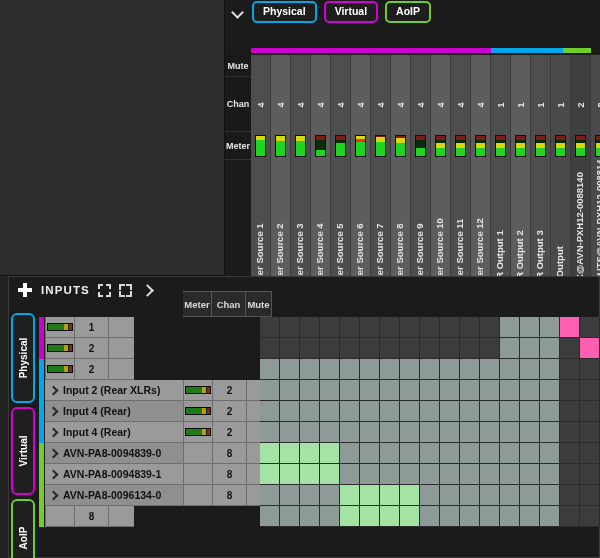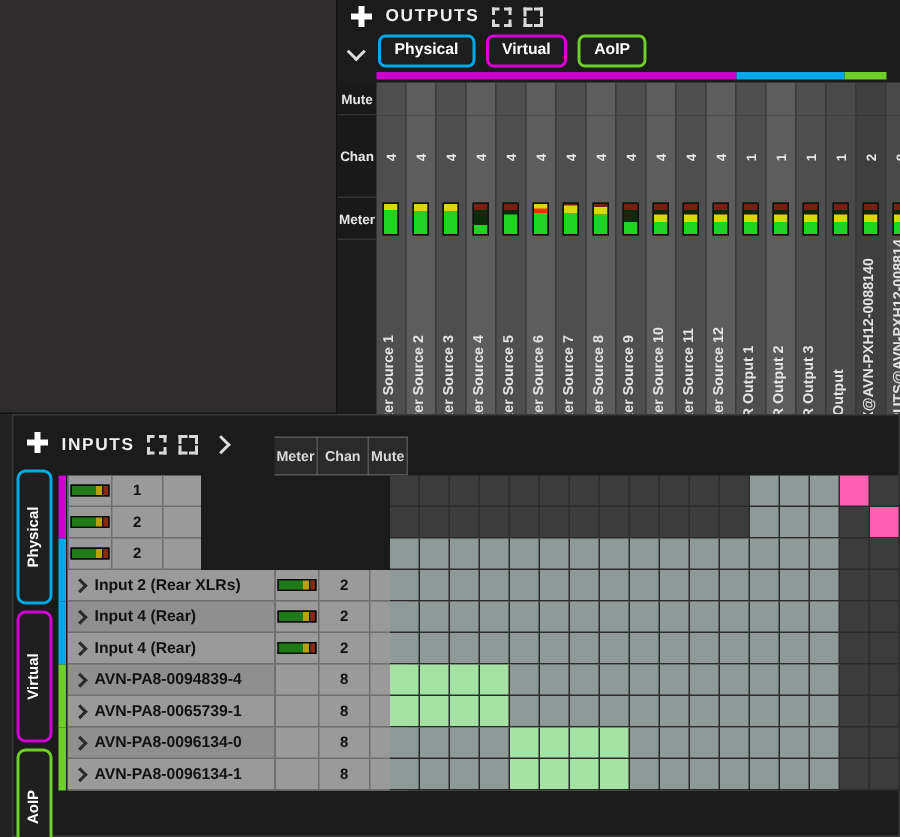--- a/index.html
+++ b/index.html
@@ -148,21 +148,21 @@
   }
   .hmeter .hg { position: absolute; left: 0; top: 0; bottom: 0; background: #1f7a18; }
   .hmeter .hy { position: absolute; top: 0; bottom: 0; width: 4px; background: #b9a00d; }
   .hmeter .hr { position: absolute; top: 0; bottom: 0; right: 0; width: 3px; background: #8a2a10; }
 
   
   .inputs-panel {
     position: absolute; left: 8px; top: 276px; width: 592px; height: 282px;
     background: #1b1b1b; border: 1px solid #3a3a3a;
   }
-  .in-head { height: 26px; display: flex; align-items: flex-end; gap: 8px; padding-left: 8px; }
+  .in-head { height: 26px; display: flex; align-items: center; gap: 8px; padding-left: 8px; }
 
   
   .side-tabs { position: absolute; left: 2px; top: 36px; width: 26px; }
   .stab {
     width: 24px; border-radius: 6px; background: #1f1f1f; color: #fff;
     position: relative; cursor: pointer; margin-bottom: 4px;
   }
   .stab span {
     position: absolute; left: 50%; top: 50%;
     transform: translate(-50%,-50%) rotate(-90deg);
@@ -216,26 +216,20 @@
 </head>
 <body>
 
 <div id="root">
   <div class="bg-fill"></div>
 
   <div class="tl-panel"></div>
 
   <div class="outputs-panel">
 
-    <div class="panel-head">
-      <span class="plus-icon"></span>
-      <span class="panel-title">OUTPUTS</span>
-      <span class="ico-btn ico-collapse"></span>
-      <span class="ico-btn ico-expand"></span>
-    </div>
 
     <div class="filter-row">
       <span class="chev" style="margin-left:-20px;"></span>
       <span class="ftab ftab-physical">Physical</span>
       <span class="ftab ftab-virtual">Virtual</span>
       <span class="ftab ftab-aoip">AoIP</span>
     </div>
 
     <div class="colour-strip" id="colour-strip">
         <div class="cs-seg" style="width: 240px; background: rgb(204, 0, 204);"></div>
@@ -669,49 +663,45 @@
               <div class="hy" style="left: 16.12px;"></div>
               <div class="hr"></div>
             </div>
           </div>
           <div class="in-chan">2</div>
           <div class="in-mute"></div>
         </div>
         <div class="in-row">
           <div class="in-name">
             <span class="rowchev"></span>
-            <span>AVN-PA8-0094839-4</span>
+            <span>AVN-PA8-0094839-0</span>
           </div>
           <div class="in-meter"></div>
           <div class="in-chan">8</div>
           <div class="in-mute"></div>
         </div>
         <div class="in-row">
           <div class="in-name alt">
             <span class="rowchev"></span>
-            <span>AVN-PA8-0065739-1</span>
+            <span>AVN-PA8-0094839-1</span>
           </div>
           <div class="in-meter"></div>
           <div class="in-chan">8</div>
           <div class="in-mute"></div>
         </div>
         <div class="in-row">
           <div class="in-name">
             <span class="rowchev"></span>
             <span>AVN-PA8-0096134-0</span>
           </div>
           <div class="in-meter"></div>
           <div class="in-chan">8</div>
           <div class="in-mute"></div>
         </div>
         <div class="in-row">
-          <div class="in-name alt">
-            <span class="rowchev"></span>
-            <span>AVN-PA8-0096134-1</span>
-          </div>
           <div class="in-meter"></div>
           <div class="in-chan">8</div>
           <div class="in-mute"></div>
         </div>
       </div>
     <div class="matrix" id="matrix" style="left:251px; top:40px;">
         <div class="mrow">
           <div class="mcell c-dead"></div>
           <div class="mcell c-dead"></div>
           <div class="mcell c-dead"></div>

